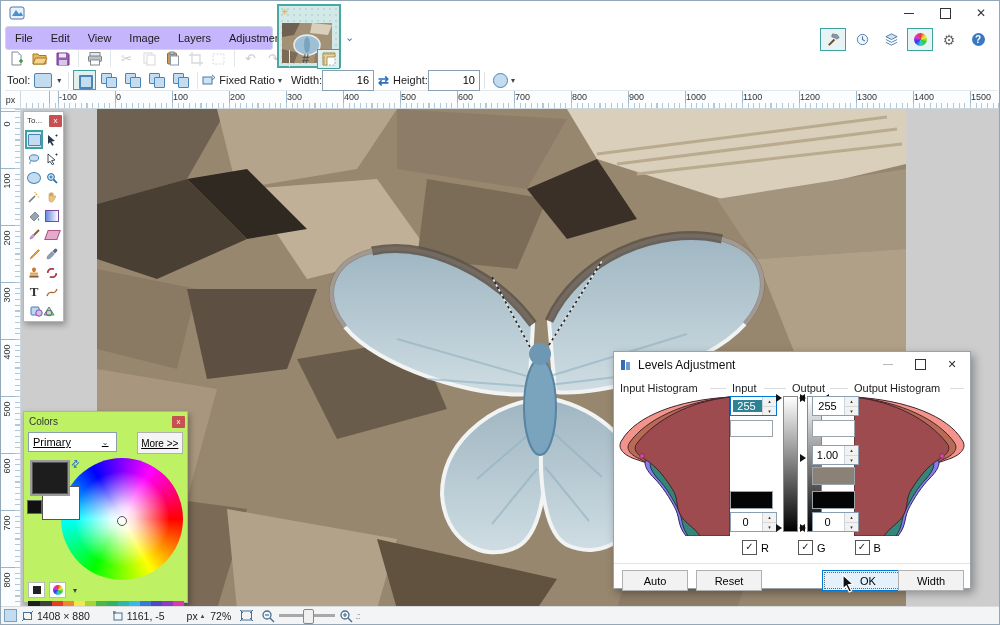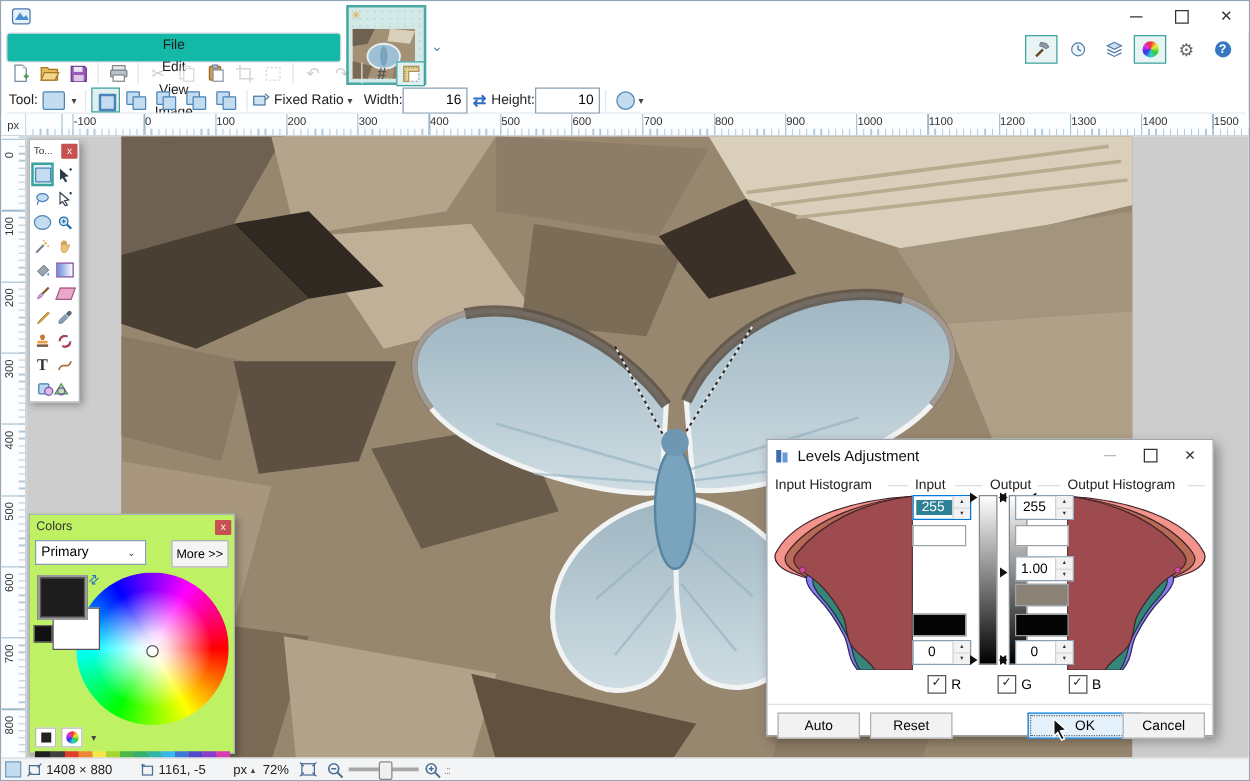--- a/index.html
+++ b/index.html
@@ -7,21 +7,21 @@
   
   #titlebar{position:absolute;top:0;left:0;right:0;height:24px;background:#fff;display:flex;align-items:center;}
   #appicon{width:16px;height:16px;margin:0 7px 0 8px;}
   #titletext{font-size:12px;color:#222;}
   #winctl{position:absolute;right:0;top:0;display:flex;}
   .wbtn{width:36px;height:24px;display:flex;align-items:center;justify-content:center;color:#333;}
   .glyph-min{width:10px;height:1px;background:#333;}
   .glyph-max{width:9px;height:9px;border:1px solid #333;}
   .glyph-close{font-size:12px;line-height:12px;}
   
-  #menupanel{position:absolute;top:25px;left:4px;width:266px;height:22px;border:1px solid #cdd9e2;border-radius:3px;display:flex;align-items:center;background:#14b8a6;flex-direction:column;}
+  #menupanel{position:absolute;top:25px;left:4px;width:266px;height:22px;border:1px solid #cdd9e2;border-radius:3px;display:flex;align-items:center;background:#c4b5fd;}
   .menu-item{padding:3px 9px;font-size:11px;color:#1a1a1a;}
   
   #utilicons{position:absolute;top:27px;right:8px;display:flex;align-items:center;gap:3px;}
   .util{width:24px;height:21px;display:flex;align-items:center;justify-content:center;border:1px solid transparent;}
   .util.active{border:1px solid #3da39e;background:#e7f4f3;}
   .wheel-mini{width:13px;height:13px;border-radius:50%;background:conic-gradient(#e33,#ee3,#3c3,#3cc,#33e,#d3d,#e33);}
   .help-dot{width:13px;height:13px;border-radius:50%;background:#3877c2;color:#fff;font-size:10px;font-weight:bold;text-align:center;line-height:13px;}
   .gear{font-size:14px;color:#666;}
   
   #tabthumb{position:absolute;top:3px;left:276px;width:60px;height:60px;border:2px solid #49a8a3;background:#d3e9e7;background-image:radial-gradient(#b9dbd8 1px,transparent 1px);background-size:6px 6px;}
@@ -72,21 +72,21 @@
   .tool-cell.wide{grid-column:1 / span 2;width:36px;}
   .ticon-rect{width:11px;height:10px;background:#c3dcef;border:1px solid #4a84b8;border-radius:1px;}
   .ticon-ellipse{width:12px;height:10px;background:#c3dcef;border:1px solid #4a84b8;border-radius:50%;}
   .ticon-grad{width:12px;height:10px;border:1px solid #7a4a9a;background:linear-gradient(90deg,#6a8ae0,#fff);}
   .ticon-eraser{width:11px;height:8px;background:#e8a8c8;border:1px solid #a85888;transform:skewX(-20deg);}
   .ticon-text{font-family:"Liberation Serif",serif;font-size:13px;font-weight:bold;color:#333;}
   
   #colorspanel{position:absolute;left:2px;top:302px;width:163px;height:190px;background:#bef264;border:1px solid #aab2ba;box-shadow:2px 3px 6px rgba(0,0,0,.3);}
   #colorspanel .phead{height:17px;display:flex;align-items:center;justify-content:space-between;padding:1px 2px 0 5px;}
   #colorspanel .ptitle{font-size:10px;}
-  #colorctl{display:flex;gap:20px;padding:2px 4px;}
+  #colorctl{display:flex;gap:20px;padding:2px 4px;text-decoration:underline;}
   #colormode{width:100px;height:20px;border:1px solid #8aa0b2;background:#fff;font-size:11px;display:flex;align-items:center;justify-content:space-between;padding:0 4px;box-sizing:border-box;}
   #morebtn{width:51px;height:20px;border:1px solid #b0b0b0;background:#f4f4f4;font-size:10px;display:flex;align-items:center;justify-content:center;}
   #colorbody{position:relative;height:124px;}
   #wheel{position:absolute;left:37px;top:2px;width:122px;height:122px;border-radius:50%;background:radial-gradient(circle closest-side,#fff 0%,rgba(255,255,255,.85) 20%,rgba(255,255,255,0) 78%),conic-gradient(from 90deg,#f00,#ff0,#0f0,#0ff,#00f,#f0f,#f00);}
   #wheel-cursor{position:absolute;left:56px;top:58px;width:8px;height:8px;border:1.5px solid #555;border-radius:50%;background:transparent;}
   #primary-swatch{position:absolute;left:6px;top:4px;width:36px;height:32px;background:#1d1d1d;border:2px solid #9a9a9a;box-shadow:inset 0 0 0 1px #555;}
   #secondary-swatch{position:absolute;left:18px;top:30px;width:36px;height:32px;background:#fff;border:1px solid #555;z-index:-0;}
   #mini-swatch{position:absolute;left:3px;top:44px;width:13px;height:12px;background:#111;border:1px solid #666;}
   #swap-colors{position:absolute;left:47px;top:2px;color:#2d6fc0;font-size:10px;transform:rotate(-45deg);}
   #palette-icons{display:flex;align-items:center;gap:4px;padding:2px 4px;height:16px;}
@@ -703,21 +703,21 @@
           <div class="chk">
             <div class="cb">✓</div>
             <span>B</span>
           </div>
         </div>
       <div id="lvl-sep"></div>
 
       <div class="btn" style="left:8px;width:66px">Auto</div>
       <div class="btn" style="left:82px;width:66px">Reset</div>
       <div class="btn focus" style="left:208px;width:92px">OK</div>
-      <div class="btn" style="left:284px;width:66px">Cancel</div>
+      <div class="btn" style="left:284px;width:66px">Width</div>
     </div>
 
   </div>
 
   <svg id="cursor" width="14" height="20" viewBox="0 0 14 20">
     <path d="M1 1l10 9-4.6.8L9.6 17l-2.4 1-3-6L1 15z" fill="#111" stroke="#fff" stroke-width="1.2"></path>
   </svg>
 
   <div id="statusbar">
     <span id="status-icon"></span>

